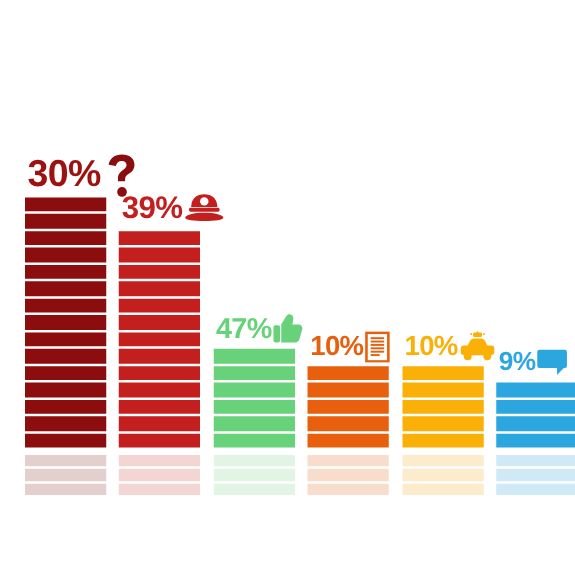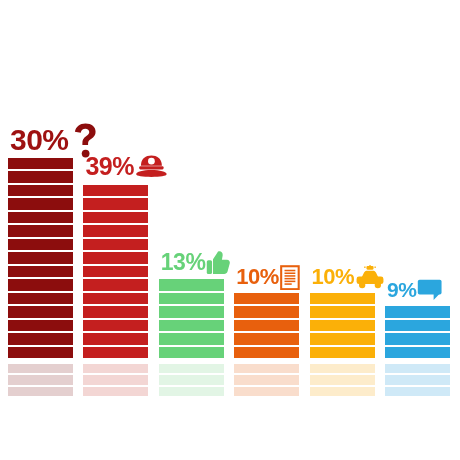--- a/index.html
+++ b/index.html
@@ -5,21 +5,21 @@
   html,body{margin:0;padding:0;}
   body{
     width:460px;height:460px;
     background:#ffffff;
     font-family:"Liberation Sans", sans-serif;
     overflow:hidden;
     position:relative;
   }
   #chart{
     position:absolute;
-    left:0;top:0;
+    left:12px;top:0;
     width:368px;height:460px;text-align:center;
   }
   .bar-group{
     position:absolute;
     bottom:64px;            
   }
   .solid-stack{
     position:absolute;
     bottom:38px;            
     width:100%;
@@ -138,21 +138,21 @@
         <div class="seg" style="background: rgb(103, 210, 121);"></div>
         <div class="seg" style="background: rgb(103, 210, 121);"></div>
       </div>
       <div class="faded-stack">
         <div class="fseg" style="background: rgb(226, 245, 229);"></div>
         <div class="fseg" style="background: rgb(226, 245, 229);"></div>
         <div class="fseg" style="background: rgb(226, 245, 229);"></div>
       </div>
     </div>
     <div class="label" style="left: 160.8px; font-size: 23px; color: rgb(103, 210, 121); top: 250px;">
-      <span class="pct">13%</span>
+      <span class="pct">47%</span>
       <span class="icon">
         <svg width="25.3575" height="25.3575" viewBox="0 0 26 26">
         <path fill="#67d279" d="M9.6 24.6l9.0 0c1.7 0 3.1-1.0 3.5-2.6l2.3-8.3c0.5-1.9-0.9-3.8-2.9-3.8l-5.2 0 0.8-4.3c0.4-2.2-1.2-4.2-3.4-4.2-0.9 0-1.7 0.5-2.1 1.3L7.2 9.6l0 15.0z"></path>
         <rect fill="#67d279" x="0.8" y="10.4" width="5.4" height="14.2" rx="1.6"></rect>
       </svg>
       </span>
     </div>
     <div class="bar-group" style="left: 234.2px; width: 65px;">
       <div class="solid-stack">
         <div class="seg" style="background: rgb(232, 96, 13);"></div>

